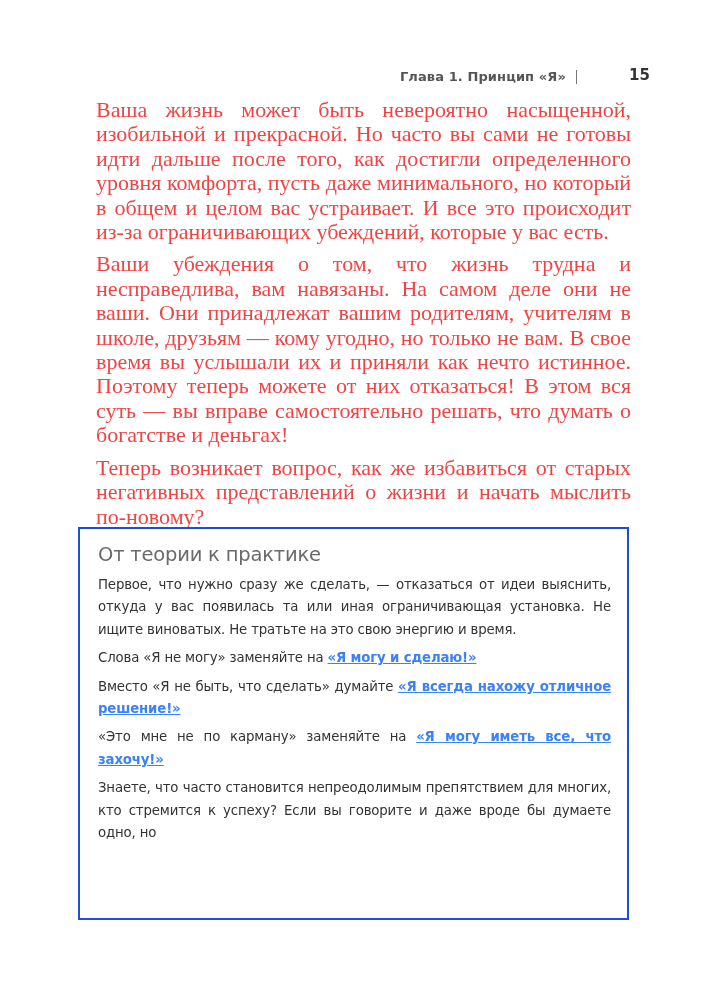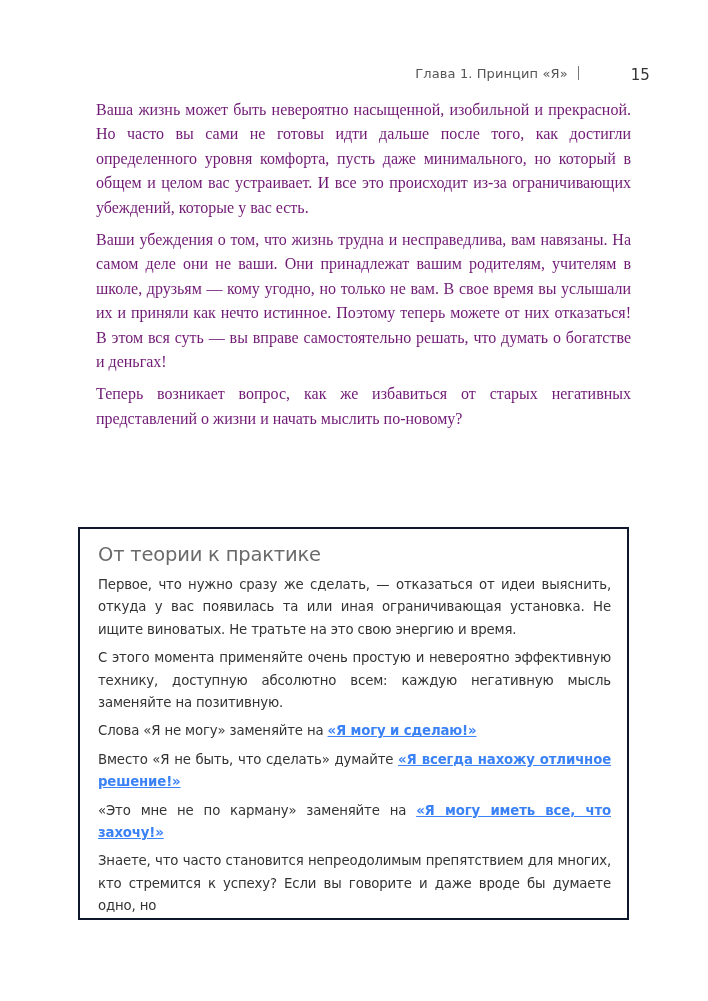--- a/index.html
+++ b/index.html
@@ -3,33 +3,33 @@
   <meta charset="utf-8">
   <style>
     html, body { margin: 0; padding: 0; }
     body {
       width: 708px; height: 1001px; background: #ffffff; position: relative;
       overflow: hidden; color: #2b2b2b;
     }
     .running-head {
       position: absolute; top: 66px; right: 58px;
       font-family: "DejaVu Sans", sans-serif; font-size: 13px; color: #555;
-      display: flex; align-items: flex-start; gap: 10px; letter-spacing: 0.1px;
+      display: flex; align-items: flex-end; gap: 10px; letter-spacing: 0.1px; font-weight: bold;
     }
     .running-head .sep { width: 1px; height: 14px; background: #777; }
     .running-head .pg { font-size: 15px; color: #333; margin-left: 42px; }
     .body-text {
       position: absolute; left: 96px; top: 98px; width: 535px;
-      font-family: "Liberation Serif", serif; font-size: 16px; line-height: 24.4px;
-      color: #701a75;
+      font-family: "Liberation Serif", serif; font-size: 22px; line-height: 24.4px;
+      color: #ef4444;
     }
     .body-text p { margin: 0 0 8px 0; text-align: justify; text-align-last: left; }
     .box {
       position: absolute; left: 78px; top: 527px; width: 551px; height: 393px;
-      border: 2px solid #0f172a; box-sizing: border-box;
+      border: 2px solid #1d4ed8; box-sizing: border-box;
       padding: 14px 16px 0 18px;
     }
     .box h2 {
       margin: 0 0 8px 0; font-family: "DejaVu Sans", sans-serif; font-weight: normal;
       font-size: 19.5px; color: #6a6a6a; letter-spacing: -0.2px;
     }
     .box p {
       margin: 0 0 6px 0; font-family: "DejaVu Sans", sans-serif; font-size: 13.3px;
       line-height: 22.4px; color: #333; text-align: justify; text-align-last: left;
       letter-spacing: -0.15px;
@@ -47,18 +47,17 @@
 
 <div class="body-text">
   <p>Ваша жизнь может быть невероятно насыщенной, изобильной и прекрасной. Но часто вы сами не готовы идти дальше после того, как достигли определенного уровня комфорта, пусть даже минимального, но который в общем и целом вас устраивает. И все это происходит из-за ограничивающих убеждений, которые у вас есть.</p>
   <p>Ваши убеждения о том, что жизнь трудна и несправедлива, вам навязаны. На самом деле они не ваши. Они принадлежат вашим родителям, учителям в школе, друзьям — кому угодно, но только не вам. В свое время вы услышали их и приняли как нечто истинное. Поэтому теперь можете от них отказаться! В этом вся суть — вы вправе самостоятельно решать, что думать о богатстве и деньгах!</p>
   <p>Теперь возникает вопрос, как же избавиться от старых негативных представлений о жизни и начать мыслить по-новому?</p>
 </div>
 
 <div class="box">
   <h2>От теории к практике</h2>
   <p>Первое, что нужно сразу же сделать, — отказаться от идеи выяснить, откуда у вас появилась та или иная ограничивающая установка. Не ищите виноватых. Не тратьте на это свою энергию и время.</p>
-  <p>С этого момента применяйте очень простую и невероятно эффективную технику, доступную абсолютно всем: каждую негативную мысль заменяйте на позитивную.</p>
   <p><span>Слова «Я не могу» заменяйте на </span><b>«Я могу и сделаю!»</b></p>
   <p><span>Вместо «Я не быть, что сделать» думайте </span><b>«Я всегда нахожу отличное решение!»</b></p>
   <p><span>«Это мне не по карману» заменяйте на </span><b>«Я могу иметь все, что захочу!»</b></p>
   <p>Знаете, что часто становится непреодолимым препятствием для многих, кто стремится к успеху? Если вы говорите и даже вроде бы думаете одно, но</p>
 </div>
 
 </body></html>

